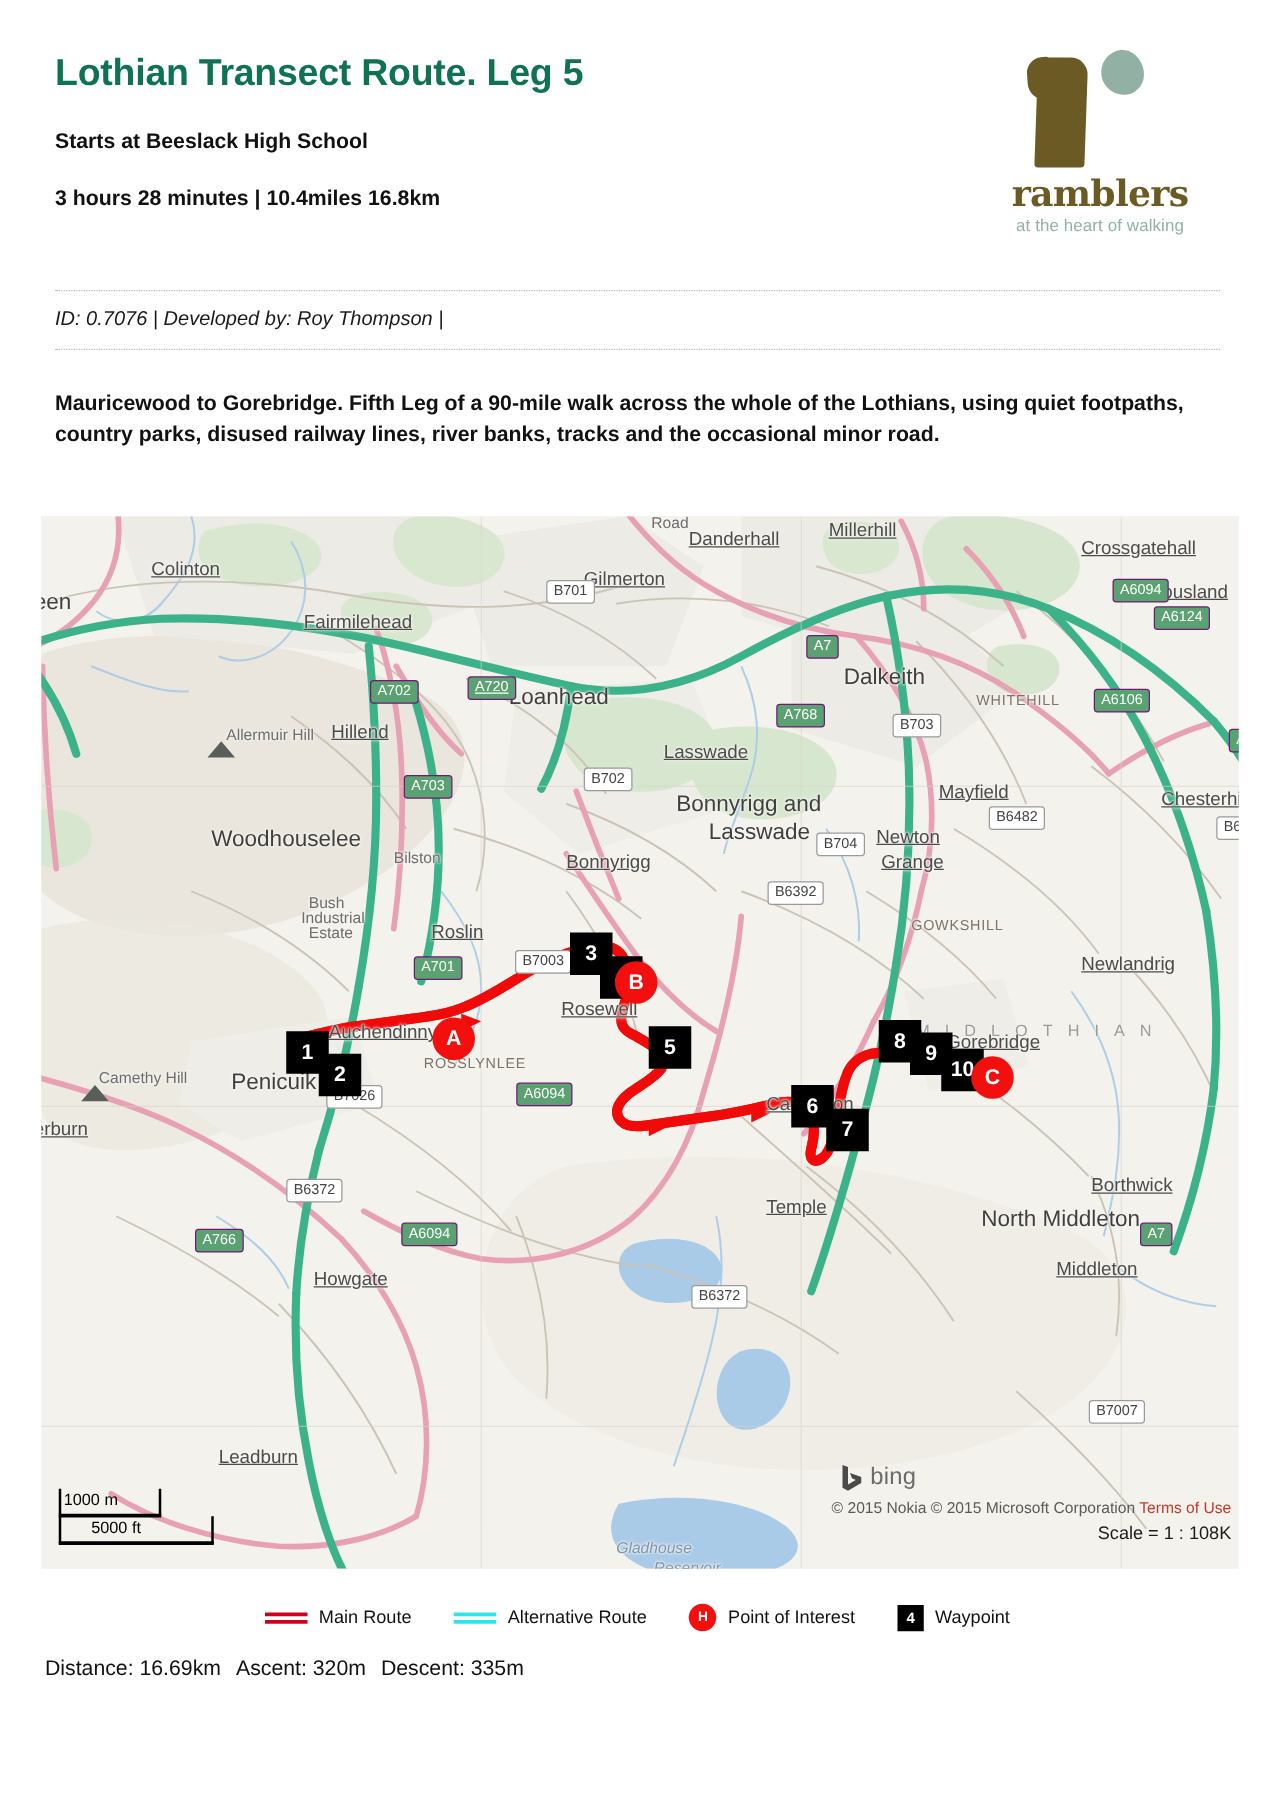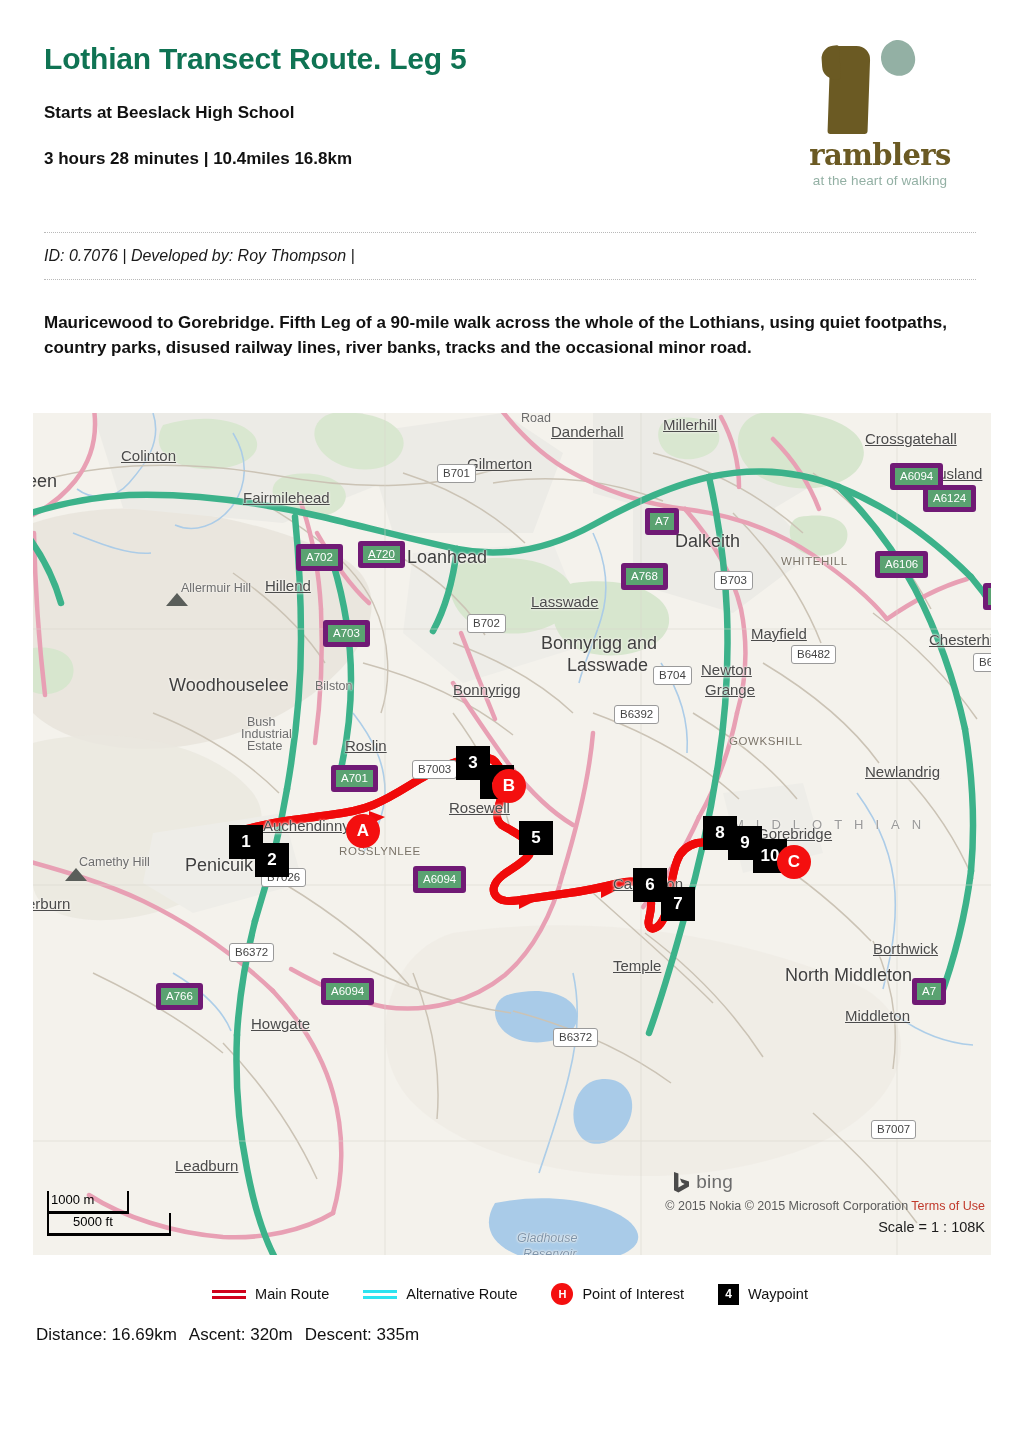--- a/index.html
+++ b/index.html
@@ -108,21 +108,21 @@
   .lb-caps  { font-size: 11.5px; color: #7b7468; letter-spacing: 0.6px; }
   .lb-water { font-size: 12.5px; color: #7d94ab; font-style: italic; }
   .lb-county{ font-size: 13px; color: #9a9a9a; letter-spacing: 12px; }
 
   
   .shield {
     position: absolute; font-size: 11.5px; line-height: 15px;
     padding: 1px 5px; border-radius: 3px; white-space: nowrap;
     text-shadow: none; font-family: "Liberation Sans", sans-serif;
   }
-  .shield-a { background: #5aa271; color: #fff; border: 5px solid #701a75; }
+  .shield-a { background: #5aa271; color: #fff; border: 1px solid #701a75; }
   .shield-b { background: #fff; color: #444; border: 1px solid #9a9a9a; }
 
   
   .hill { position: absolute; width: 0; height: 0;
     border-left: 11px solid transparent; border-right: 11px solid transparent;
     border-bottom: 13px solid #5a5e5a; }
 
   
   .wp {
     position: absolute; width: 34px; height: 34px;
@@ -392,21 +392,21 @@
     <div class="hill" style="left:133px; top:180px;"></div>
     <div class="hill" style="left:32px; top:455px;"></div>
 
     <div class="mlabel lb-county" style="left:700px; top:404px;">MIDLOTHIAN</div>
 
     <div class="mlabel lb-town" style="left:88px;  top:34px;">Colinton</div>
     <div class="mlabel lb-big" style="left:-6px;  top:58px;">een</div>
     <div class="mlabel lb-town" style="left:210px; top:76px;">Fairmilehead</div>
     <div class="mlabel lb-small" style="left:148px; top:168px;">Allermuir Hill</div>
     <div class="mlabel lb-town" style="left:232px; top:164px;">Hillend</div>
-    <div class="mlabel lb-big" style="left:136px; top:262px;text-align:center;">Woodhouselee</div>
+    <div class="mlabel lb-big" style="left:136px; top:248px;text-align:center;">Woodhouselee</div>
     <div class="mlabel lb-small" style="left:282px; top:266px;">Bilston</div>
     <div class="mlabel lb-small" style="left:214px; top:302px;">Bush</div>
     <div class="mlabel lb-small" style="left:208px; top:314px;">Industrial</div>
     <div class="mlabel lb-small" style="left:214px; top:326px;">Estate</div>
     <div class="mlabel lb-town" style="left:312px; top:324px;">Roslin</div>
     <div class="mlabel lb-town" style="left:434px; top:42px;">Gilmerton</div>
     <div class="mlabel lb-big" style="left:374px; top:134px;">Loanhead</div>
     <div class="mlabel lb-small" style="left:488px; top:-2px;">Road</div>
     <div class="mlabel lb-town" style="left:518px; top:10px;">Danderhall</div>
     <div class="mlabel lb-town" style="left:630px; top:3px;">Millerhill</div>
@@ -431,29 +431,29 @@
     <div class="mlabel lb-small" style="left:46px;  top:442px;">Camethy Hill</div>
     <div class="mlabel lb-town" style="left:-6px;  top:482px;">erburn</div>
     <div class="mlabel lb-town" style="left:580px; top:462px;">Carrington</div>
     <div class="mlabel lb-town" style="left:724px; top:412px;">Gorebridge</div>
     <div class="mlabel lb-town" style="left:840px; top:527px;">Borthwick</div>
     <div class="mlabel lb-town" style="left:580px; top:544px;">Temple</div>
     <div class="mlabel lb-big" style="left:752px; top:552px;">North Middleton</div>
     <div class="mlabel lb-town" style="left:812px; top:594px;">Middleton</div>
     <div class="mlabel lb-town" style="left:218px; top:602px;">Howgate</div>
     <div class="mlabel lb-town" style="left:142px; top:744px;">Leadburn</div>
-    <div class="mlabel lb-water" style="left:484px; top:818px;">Gladhouse</div>
+    <div class="mlabel lb-water" style="left:460px; top:818px;">Gladhouse</div>
     <div class="mlabel lb-water" style="left:490px; top:834px;">Reservoir</div>
 
     <div class="shield shield-b" style="left:404px; top:51px;">B701</div>
     <div class="shield shield-a" style="left:857px; top:50px;">A6094</div>
     <div class="shield shield-a" style="left:890px; top:72px;">A6124</div>
     <div class="shield shield-a" style="left:612px; top:95px;">A7</div>
     <div class="shield shield-a" style="left:263px; top:131px;">A702</div>
-    <div class="shield shield-a" style="left:325px; top:128px;text-decoration:underline;">A720</div>
+    <div class="shield shield-a" style="left:341px; top:128px;text-decoration:underline;">A720</div>
     <div class="shield shield-a" style="left:588px; top:150px;">A768</div>
     <div class="shield shield-b" style="left:681px; top:158px;">B703</div>
     <div class="shield shield-a" style="left:842px; top:138px;">A6106</div>
     <div class="shield shield-a" style="left:950px; top:170px;">A68</div>
     <div class="shield shield-a" style="left:290px; top:207px;">A703</div>
     <div class="shield shield-b" style="left:434px; top:201px;">B702</div>
     <div class="shield shield-b" style="left:758px; top:232px;">B6482</div>
     <div class="shield shield-b" style="left:940px; top:240px;">B6372</div>
     <div class="shield shield-b" style="left:620px; top:253px;">B704</div>
     <div class="shield shield-b" style="left:581px; top:292px;">B6392</div>

